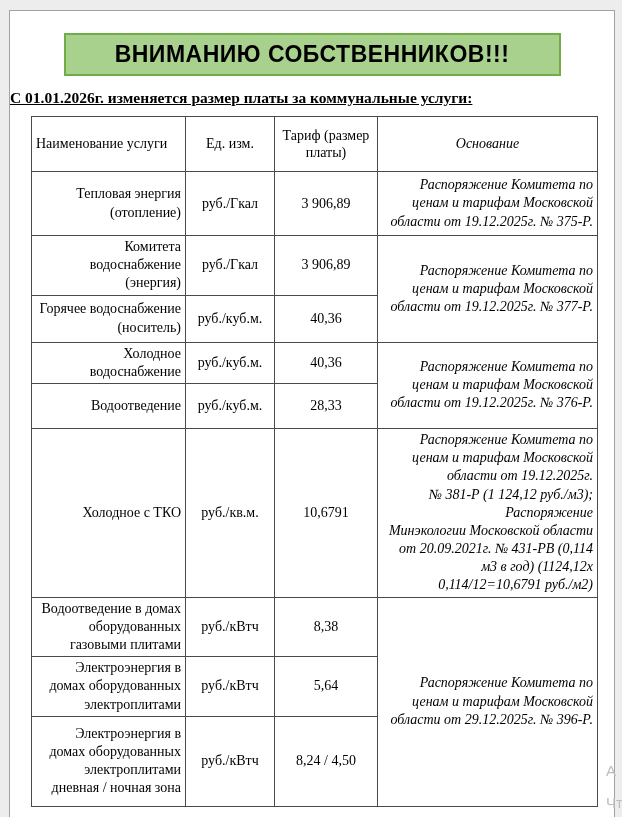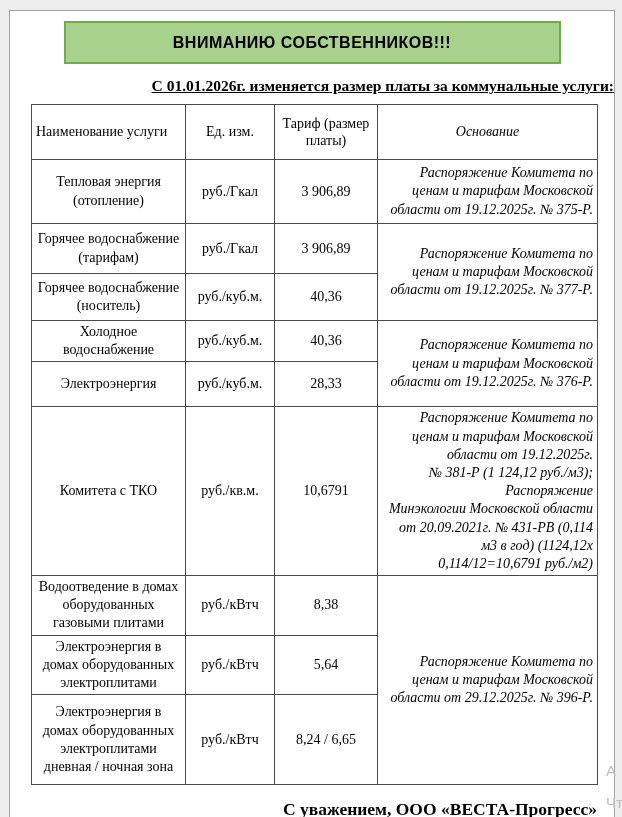--- a/index.html
+++ b/index.html
@@ -11,54 +11,54 @@
     position:relative;
   }
   .page {
     position:absolute;
     left:9px; top:10px;
     width:606px; height:820px;
     background:#ffffff;
     border:1px solid #a3a3a3;
   }
   .banner {
-    margin:10px auto 0 auto;
+    margin:22px auto 0 auto;
     width:497px; height:43px;
     background:#a9d18e;
     border:2px solid #70ad47;
     display:flex; align-items:center; justify-content:center;
     font-family:"Liberation Sans", sans-serif;
     font-weight:bold;
-    font-size:16px;
+    font-size:23px;
     letter-spacing:0.5px;
   }
   .heading {
     margin-top:13px;
-    text-align:right;
+    text-align:left;
     font-weight:bold;
     font-size:15.5px;
     text-decoration:underline;
   }
   table.rates {
     margin:9px 0 0 21px;
     width:566px;
     border-collapse:collapse;
     table-layout:fixed;
   }
   table.rates td, table.rates th {
     border:1px solid #4a4a4a;
     font-size:14px;
     font-weight:normal;
     vertical-align:middle;
     padding:2px 4px;
   }
   th.h { font-weight:bold; text-align:center; line-height:1.25; }
   th.h-name { text-align:left; padding-left:5px; }
   th.h-basis { font-style:italic;text-align:center; }
-  td.c-name { text-align:center; line-height:1.3; padding-left:5px; }
+  td.c-name { text-align:right; line-height:1.3; padding-left:5px; }
   td.c-unit, td.c-tariff { text-align:center; }
   td.c-basis {
     text-align:right;
     font-style:italic;
     font-size:13.5px;
     line-height:1.3;
     white-space:pre-line;
     padding:2px 6px;
   }
   .footer {
@@ -105,43 +105,43 @@
       <th class="h">Тариф (размер платы)</th>
       <th class="h h-basis">Основание</th>
     </tr>
     <tr style="height:64px">
       <td class="c-name">Тепловая энергия (отопление)</td>
       <td class="c-unit">руб./Гкал</td>
       <td class="c-tariff">3 906,89</td>
       <td class="c-basis">Распоряжение Комитета по ценам и тарифам Московской области от 19.12.2025г. № 375-Р.</td>
     </tr>
     <tr style="height:50px">
-      <td class="c-name">Горячее водоснабжение (тарифам)</td>
+      <td class="c-name">Комитета водоснабжение (энергия)</td>
       <td class="c-unit">руб./Гкал</td>
       <td class="c-tariff">3 906,89</td>
       <td class="c-basis" rowspan="2">Распоряжение Комитета по ценам и тарифам Московской области от 19.12.2025г. № 377-Р.</td>
     </tr>
     <tr style="height:47px">
       <td class="c-name">Горячее водоснабжение (носитель)</td>
       <td class="c-unit">руб./куб.м.</td>
       <td class="c-tariff">40,36</td>
     </tr>
     <tr style="height:34px">
       <td class="c-name">Холодное водоснабжение</td>
       <td class="c-unit">руб./куб.м.</td>
       <td class="c-tariff">40,36</td>
       <td class="c-basis" rowspan="2">Распоряжение Комитета по ценам и тарифам Московской области от 19.12.2025г. № 376-Р.</td>
     </tr>
     <tr style="height:45px">
-      <td class="c-name">Электроэнергия</td>
+      <td class="c-name">Водоотведение</td>
       <td class="c-unit">руб./куб.м.</td>
       <td class="c-tariff">28,33</td>
     </tr>
     <tr style="height:154px">
-      <td class="c-name">Комитета с ТКО</td>
+      <td class="c-name">Холодное с ТКО</td>
       <td class="c-unit">руб./кв.м.</td>
       <td class="c-tariff">10,6791</td>
       <td class="c-basis">Распоряжение Комитета по ценам и тарифам Московской области от 19.12.2025г.
 № 381-Р (1 124,12 руб./м3);
 Распоряжение
 Минэкологии Московской области от 20.09.2021г. № 431-РВ (0,114 м3 в год) (1124,12х 0,114/12=10,6791 руб./м2)</td>
     </tr>
     <tr style="height:55px">
       <td class="c-name">Водоотведение в домах оборудованных газовыми плитами</td>
       <td class="c-unit">руб./кВтч</td>
@@ -149,21 +149,21 @@
       <td class="c-basis" rowspan="3">Распоряжение Комитета по ценам и тарифам Московской области от 29.12.2025г. № 396-Р.</td>
     </tr>
     <tr style="height:58px">
       <td class="c-name">Электроэнергия в домах оборудованных электроплитами</td>
       <td class="c-unit">руб./кВтч</td>
       <td class="c-tariff">5,64</td>
     </tr>
     <tr style="height:90px">
       <td class="c-name">Электроэнергия в домах оборудованных электроплитами дневная / ночная зона</td>
       <td class="c-unit">руб./кВтч</td>
-      <td class="c-tariff">8,24 / 6,65</td>
+      <td class="c-tariff">8,24 / 4,50</td>
     </tr>
   </tbody>
     </table>
 
   <div class="footer">С уважением, ООО «ВЕСТА-Прогресс»</div>
 
 </div>
 
 <div class="edge-overlay">А
 Чт</div>

